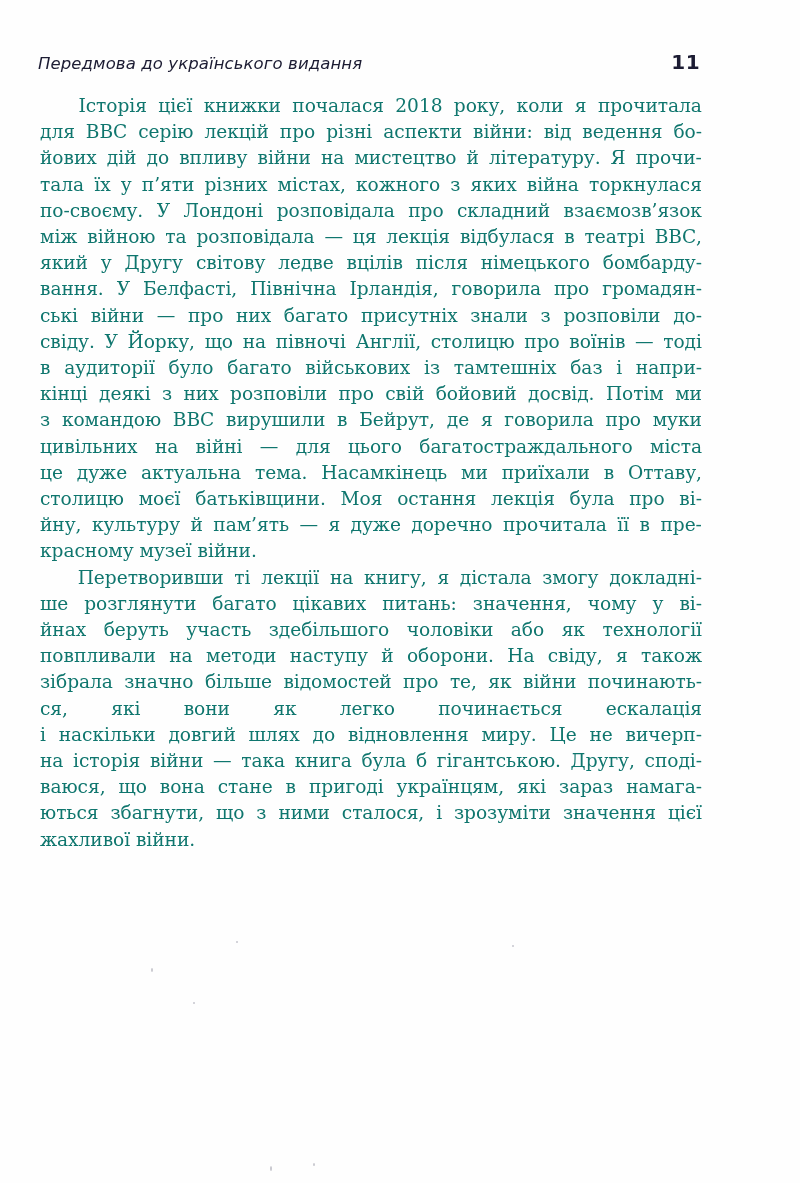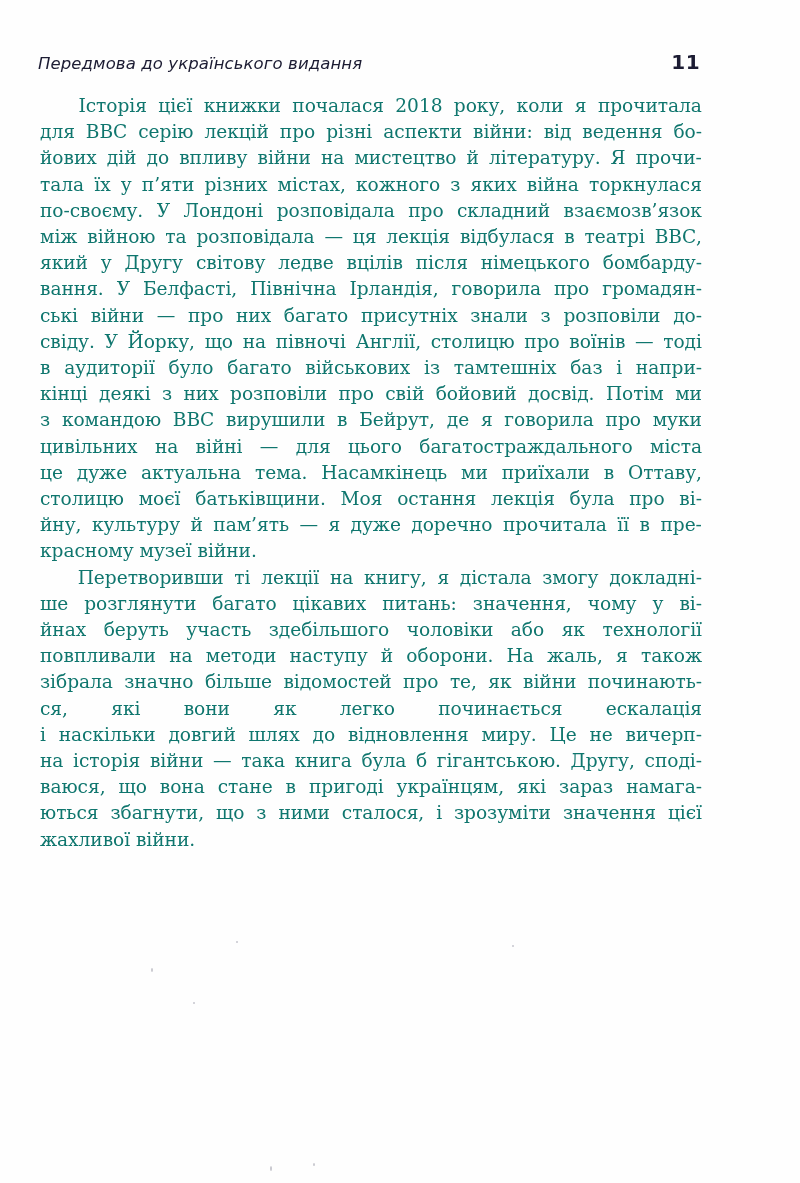--- a/index.html
+++ b/index.html
@@ -339,21 +339,21 @@
           <span>технології</span>
         </span>
         <span class="line justify">
           <span>повпливали</span>
           <span>на</span>
           <span>методи</span>
           <span>наступу</span>
           <span>й</span>
           <span>оборони.</span>
           <span>На</span>
-          <span>жаль,</span>
+          <span>свіду,</span>
           <span>я</span>
           <span>також</span>
         </span>
         <span class="line justify">
           <span>зібрала</span>
           <span>значно</span>
           <span>більше</span>
           <span>відомостей</span>
           <span>про</span>
           <span>те,</span>

